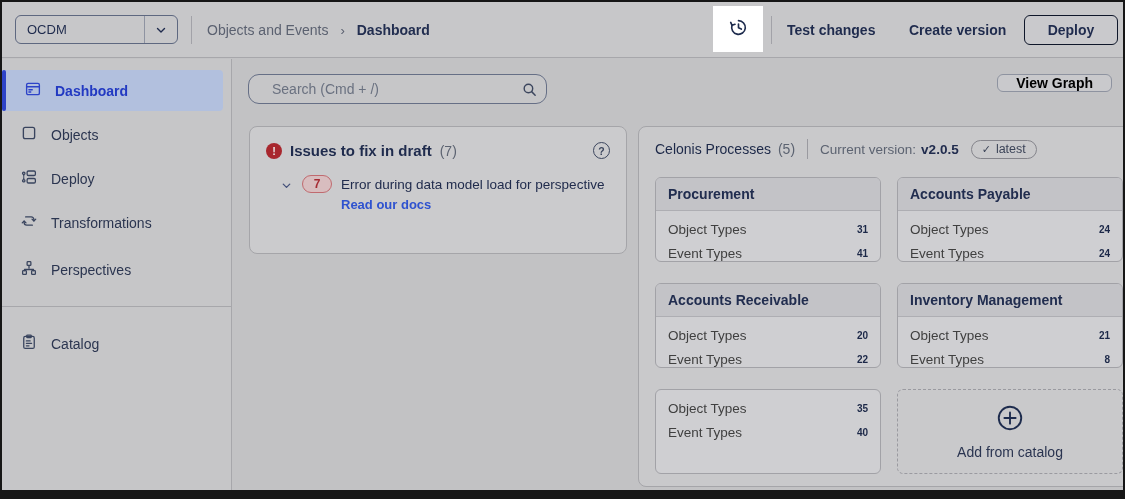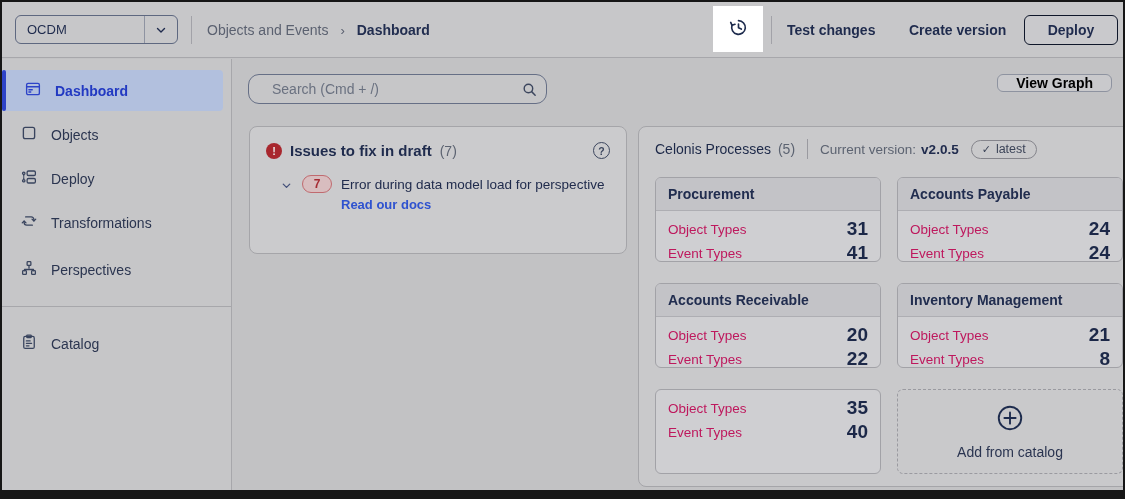--- a/index.html
+++ b/index.html
@@ -144,22 +144,22 @@
     column-gap: 16px; row-gap: 21px;
   }
   .pcard { border: 1px solid #a2a2a7; border-radius: 6px; background: #cfcfd2; overflow: hidden; cursor: pointer; }
   .pcard-h {
     height: 33px; background: #c3c3c7; border-bottom: 1px solid #aeaeb3;
     display: flex; align-items: center; padding: 0 12px;
     font-size: 14px; font-weight: bold; color: #212d4f;
   }
   .pcard-b { padding: 6px 12px 0 12px; }
   .prow { display: flex; justify-content: space-between; align-items: center; height: 24px; }
-  .plabel { font-size: 13.5px; color: #be185d; }
-  .pval { font-size: 19px; font-weight: bold; color: #1c2848; }
+  .plabel { font-size: 13.5px; color: #404040; }
+  .pval { font-size: 10px; font-weight: bold; color: #1c2848; }
 
   .add-card {
     border: 1.5px dashed #9a9aa0; border-radius: 6px; background: transparent;
     display: flex; flex-direction: column; align-items: center; justify-content: center; gap: 7px;
     cursor: pointer; color: #1d2b4d;
   }
   .add-card .add-label { font-size: 14px; color: #2a3450; }
 </style>
 </head>
 <body>

